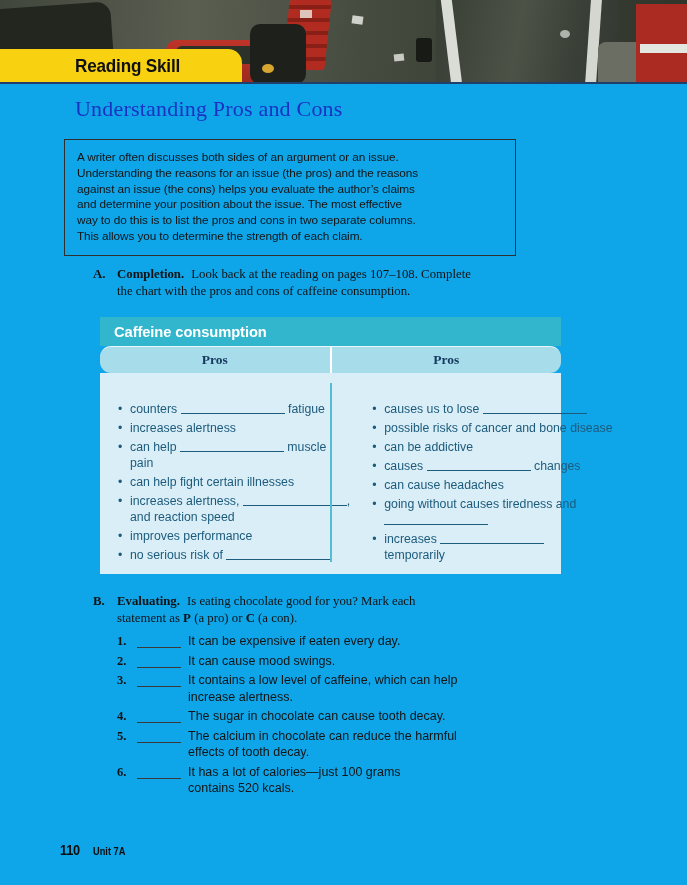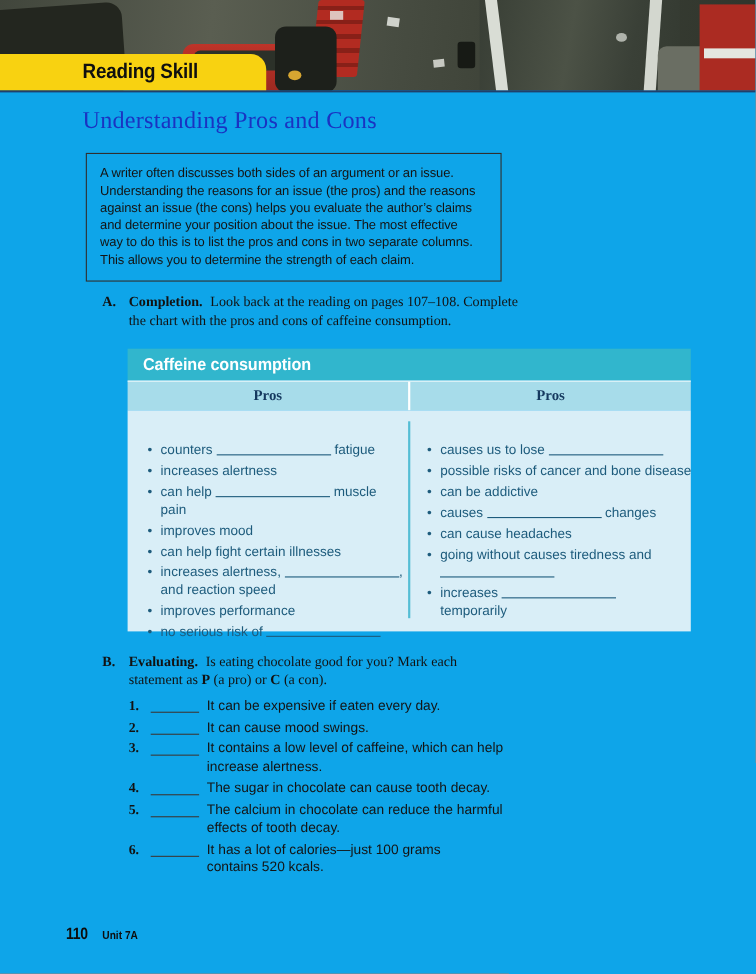--- a/index.html
+++ b/index.html
@@ -41,42 +41,42 @@
   .banner-label { display:inline-block; margin-left:75px; line-height:33px;
             font-size:19px; font-weight:bold; color:#101010; letter-spacing:-.2px;
             transform:scaleX(.9); transform-origin:left center; }
 
   
   .title { position:absolute; left:75px; top:96px; margin:0;
            font-family:"Liberation Serif", serif; font-weight:normal; font-size:22px;
            color:var(--title-blue,#1a33c2); letter-spacing:.2px; }
 
   
-  .intro { position:absolute; left:78px; top:139px; width:378px; box-sizing:border-box;
+  .intro { position:absolute; left:64px; top:139px; width:452px; box-sizing:border-box;
            border:1.5px solid #2f2f2f; padding:10px 12px; }
   .intro p { margin:0; font-size:11.8px; line-height:15.8px; letter-spacing:-.1px;
              color:#141414; white-space:nowrap; }
 
   
   .section { position:absolute; font-family:"Liberation Serif", serif; font-size:12.8px;
              line-height:16.5px; color:#121212; white-space:nowrap; }
   .section-a { left:93px; top:266px; }
   .section-b { left:93px; top:593px; }
   .sec-letter { position:absolute; left:0; top:0; font-weight:bold; }
   .sec-content { margin-left:24px; }
   .sec-heading { font-weight:bold; margin-right:7px; }
 
   
-  .chart { position:absolute; left:116px; top:317px; width:512px; }
+  .chart { position:absolute; left:100px; top:317px; width:461px; }
   .chart-titlebar { height:29px; background:var(--chart-teal,#31b6cd); }
   .chart-title { display:inline-block; margin-left:14px; line-height:29px; color:#ffffff;
                  font-size:15.5px; font-weight:bold; letter-spacing:-.1px;
                  transform:scaleX(.95); transform-origin:left center; }
   .chart-headrow { display:flex; height:26px; background:var(--chart-header-bg,#a7dcea);
-                   border-top:1.5px solid rgba(255,255,255,.75); }
+                   border-top:1.5px solid rgba(255,255,255,.75);border-radius:11px; }
   .chart-headcell { flex:1; text-align:center; line-height:26px;
                     font-family:"Liberation Serif", serif; font-weight:bold; font-size:13.5px;
                     color:var(--chart-header-text,#15395f); }
   .chart-headcell + .chart-headcell { border-left:2px solid #ffffff; }
   .chart-body { position:relative; height:201px; background:var(--chart-body-bg,#d9eef7);
                 display:flex; }
   .chart-col { flex:1; box-sizing:border-box; padding:28px 4px 0 18px; }
   .chart-col ul { margin:0; padding:0; list-style:none; }
   .chart-col li { position:relative; padding-left:12px; margin-bottom:3px;
                   font-size:12.3px; line-height:16px; white-space:nowrap;
@@ -157,21 +157,20 @@
     <div class="chart-headrow">
       <div class="chart-headcell">Pros</div>
       <div class="chart-headcell">Pros</div>
     </div>
     <div class="chart-body">
       <div class="chart-col">
         <ul>
             <li>counters <span class="blank"></span> fatigue</li>
             <li>increases alertness</li>
             <li>can help <span class="blank"></span> muscle<br>pain</li>
-            <li>improves mood</li>
             <li>can help fight certain illnesses</li>
             <li>increases alertness, <span class="blank"></span>,<br>and reaction speed</li>
             <li>improves performance</li>
             <li>no serious risk of <span class="blank"></span></li>
           </ul>
       </div>
       <div class="chart-col">
         <ul>
             <li>causes us to lose <span class="blank"></span></li>
             <li>possible risks of cancer and bone disease</li>

